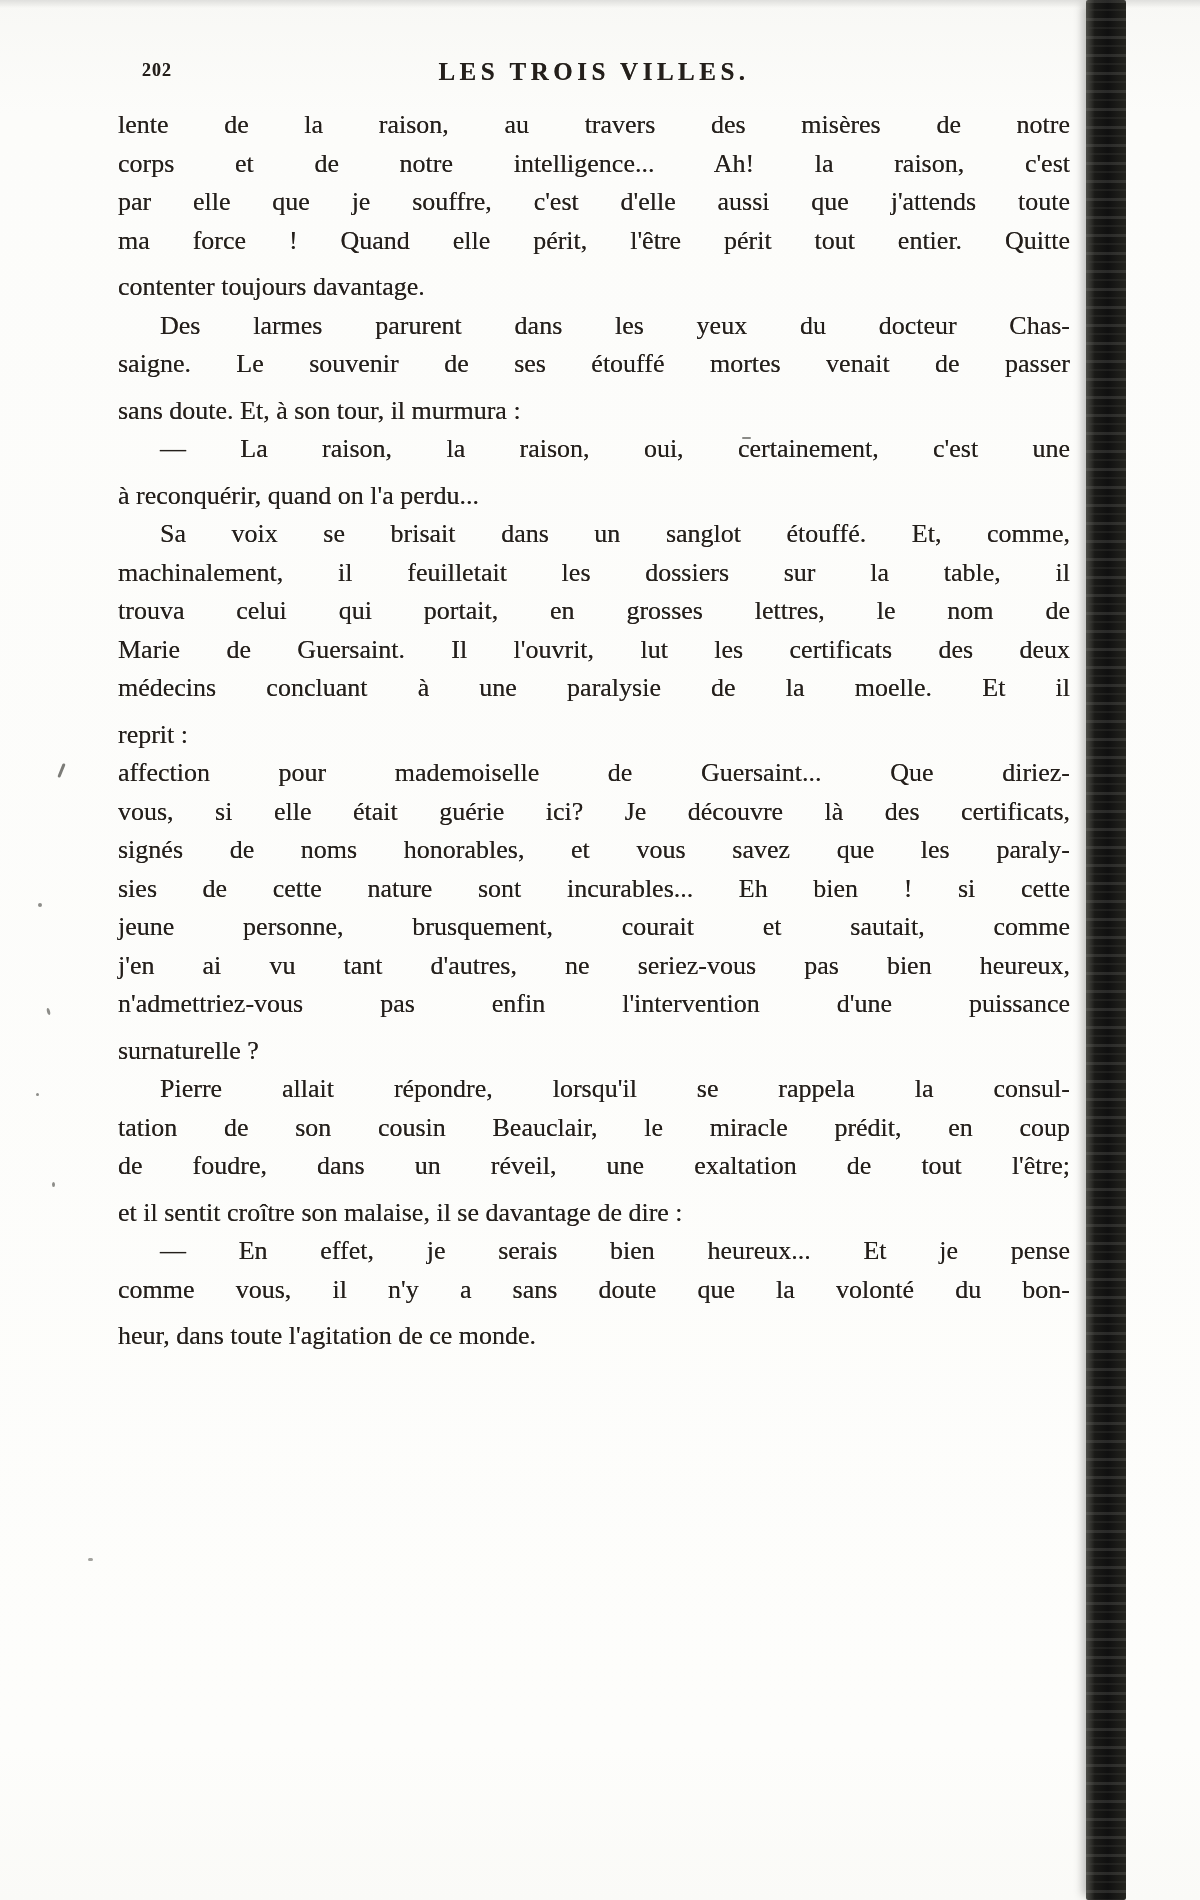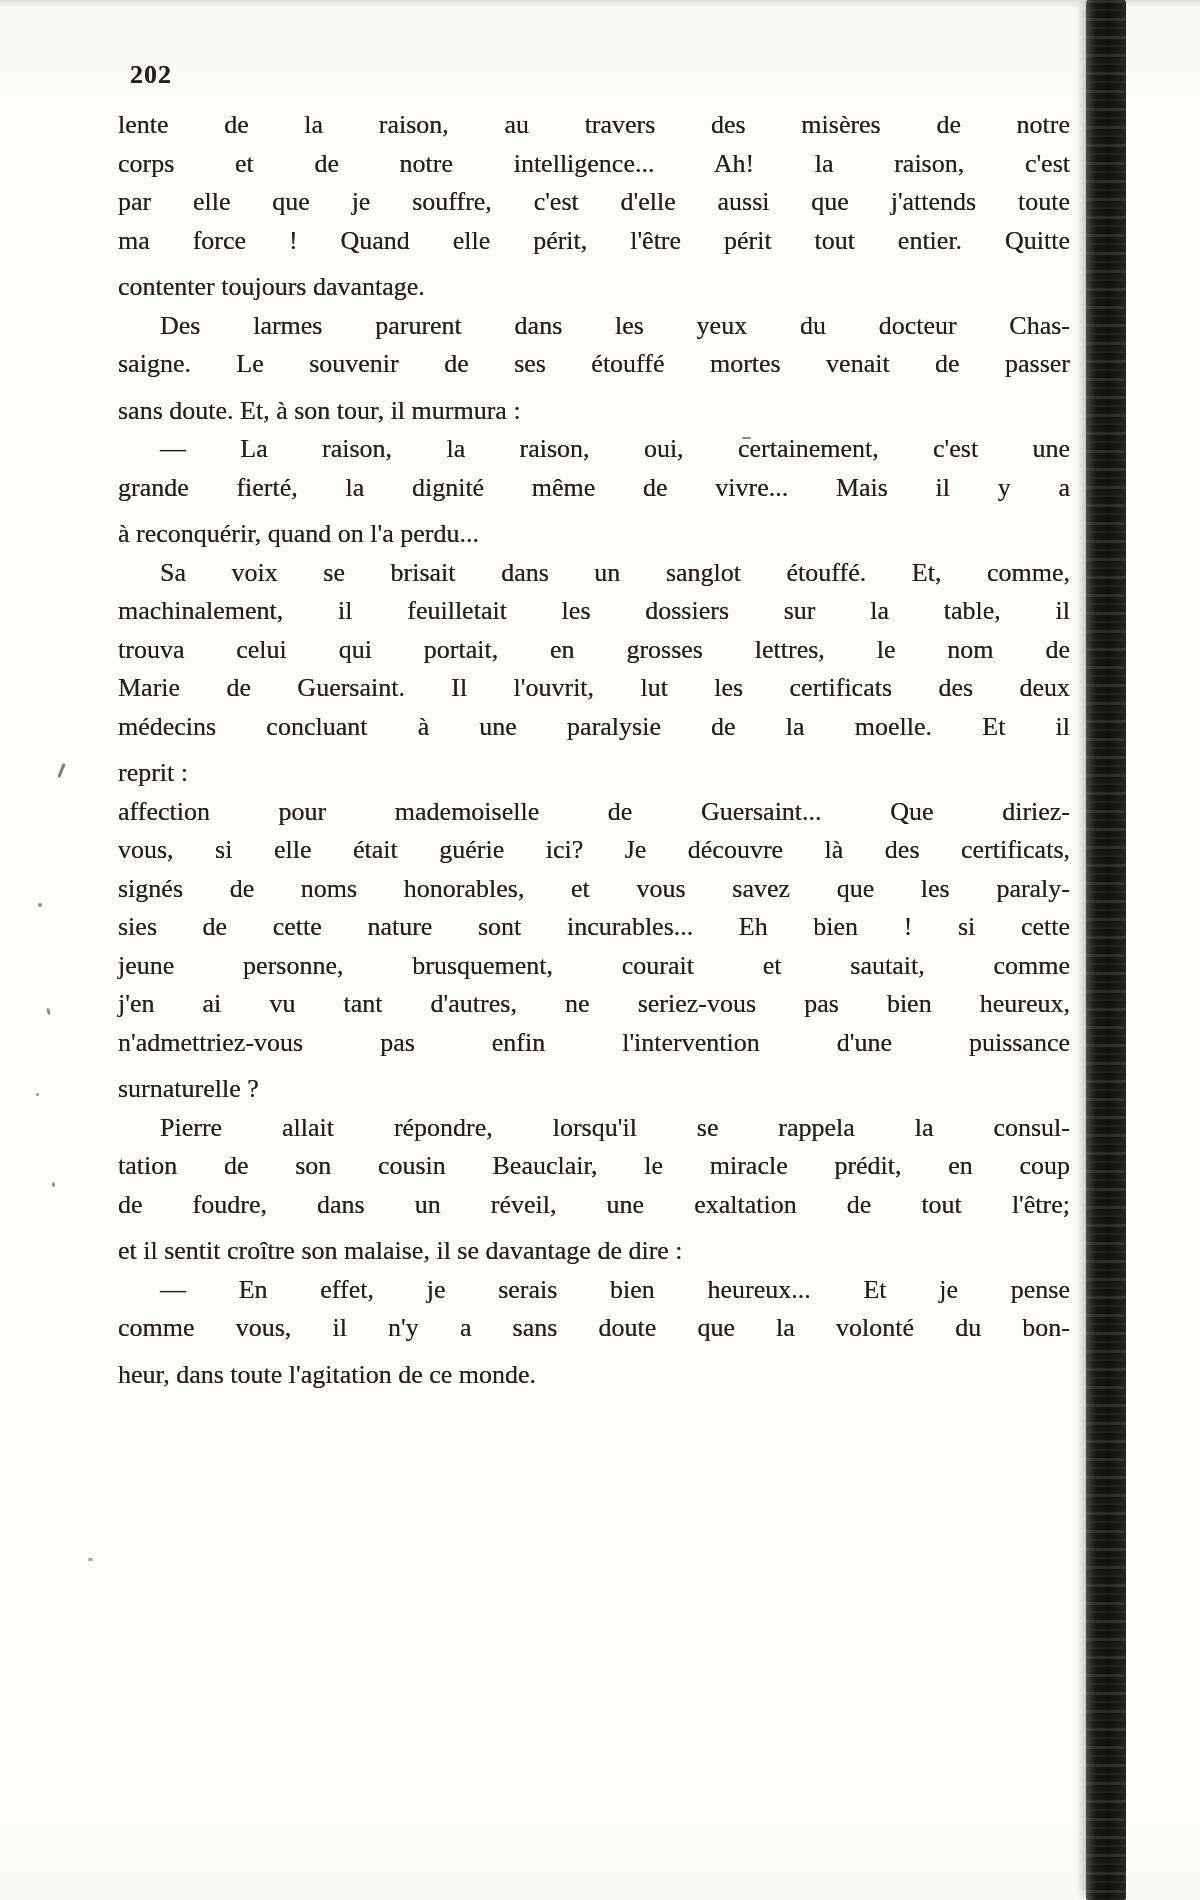--- a/index.html
+++ b/index.html
@@ -30,22 +30,22 @@
         rgba(70,70,66,0.25) 9px 11px,
         rgba(0,0,0,0) 11px 18px),
       linear-gradient(to right, #4c4c47 0%, #1a1a17 22%, #101010 55%, #24241f 100%);
     box-shadow: -7px 0 9px -4px rgba(0,0,0,0.28);
     border-radius: 2px;
   }
   .header {
     position: absolute; top: 58px; left: 118px; width: 952px; height: 36px;
   }
   .page-number {
-    position: absolute; left: 12px; top: 2px;
-    font-size: 26px; font-weight: bold; letter-spacing: 1px;
+    position: absolute; left: 24px; top: 2px;
+    font-size: 18px; font-weight: bold; letter-spacing: 1px;
     text-shadow: 0 0 0.5px rgba(36,31,27,0.7);
   }
   .running-title {
     text-align: center;
     font-size: 25px; font-weight: bold; letter-spacing: 4.5px;
     text-shadow: 0 0 0.5px rgba(36,31,27,0.7);
   }
   .text-block {
     position: absolute; top: 106px; left: 118px; width: 952px;
     font-size: 26px; line-height: 38.5px;
@@ -72,33 +72,33 @@
 </style>
 </head>
 <body>
 
 <div class="page">
 
   <div class="top-shade"></div>
 
   <div class="header">
     <span class="page-number">202</span>
+    <div class="running-title">LES TROIS VILLES.</div>
   </div>
 
   <div class="text-block">
       <div class="line">lente de la raison, au travers des misères de notre</div>
       <div class="line">corps et de notre intelligence... Ah! la raison, c'est</div>
       <div class="line">par elle que je souffre, c'est d'elle aussi que j'attends toute</div>
       <div class="line">ma force ! Quand elle périt, l'être périt tout entier. Quitte</div>
       <div class="line end">contenter toujours davantage.</div>
       <div class="line indent">Des larmes parurent dans les yeux du docteur Chas-</div>
       <div class="line">saigne. Le souvenir de ses étouffé mortes venait de passer</div>
       <div class="line end">sans doute. Et, à son tour, il murmura :</div>
       <div class="line indent">— La raison, la raison, oui, certainement, c'est une</div>
-      <div class="line">grande fierté, la dignité même de vivre... Mais il y a</div>
       <div class="line end">à reconquérir, quand on l'a perdu...</div>
       <div class="line indent">Sa voix se brisait dans un sanglot étouffé. Et, comme,</div>
       <div class="line">machinalement, il feuilletait les dossiers sur la table, il</div>
       <div class="line">trouva celui qui portait, en grosses lettres, le nom de</div>
       <div class="line">Marie de Guersaint. Il l'ouvrit, lut les certificats des deux</div>
       <div class="line">médecins concluant à une paralysie de la moelle. Et il</div>
       <div class="line end">reprit :</div>
       <div class="line">affection pour mademoiselle de Guersaint... Que diriez-</div>
       <div class="line">vous, si elle était guérie ici? Je découvre là des certificats,</div>
       <div class="line">signés de noms honorables, et vous savez que les paraly-</div>

